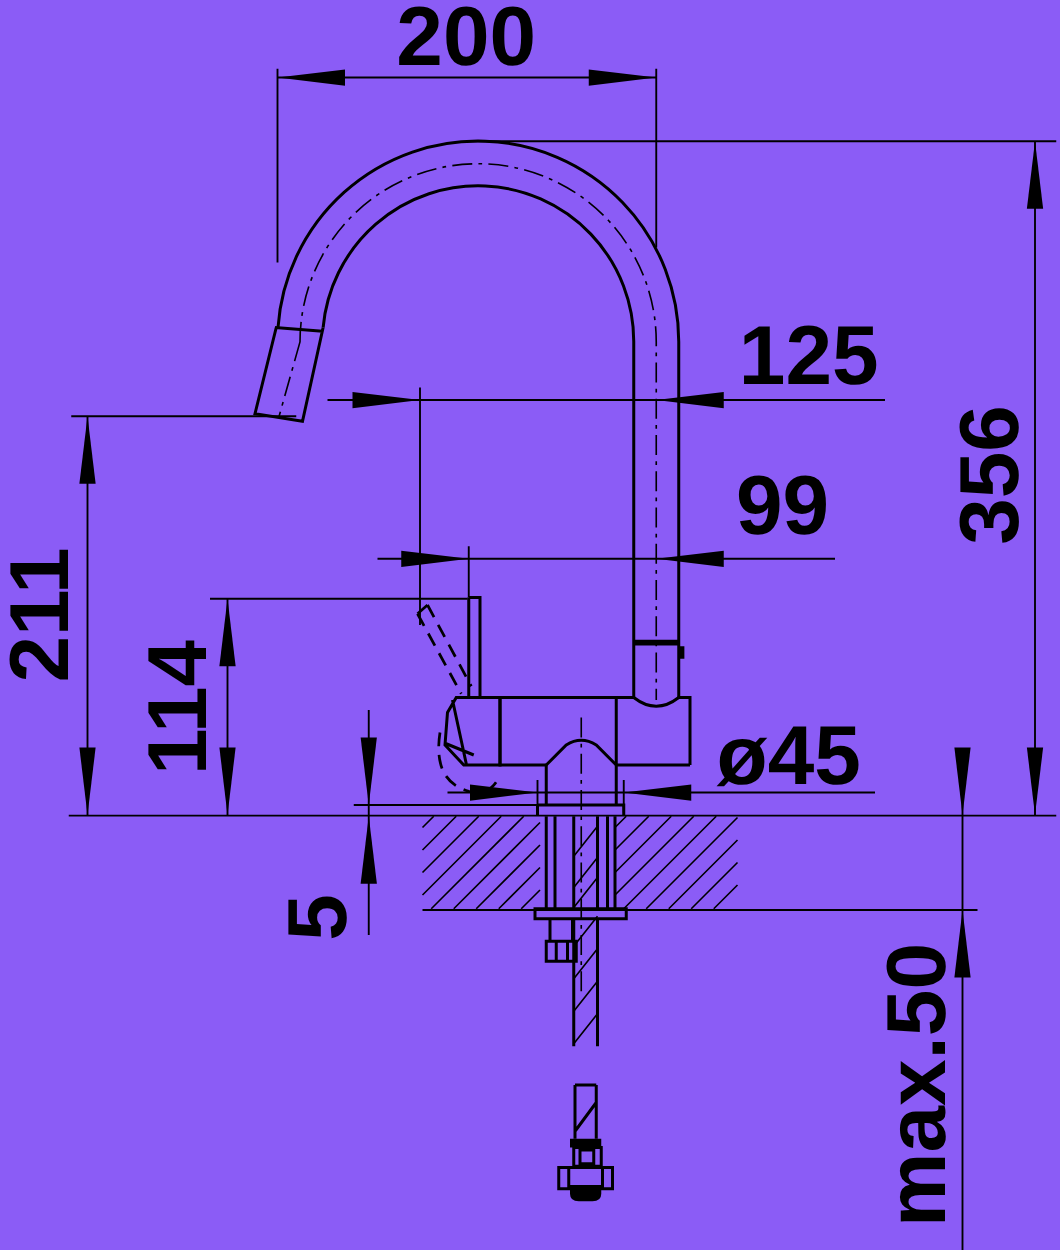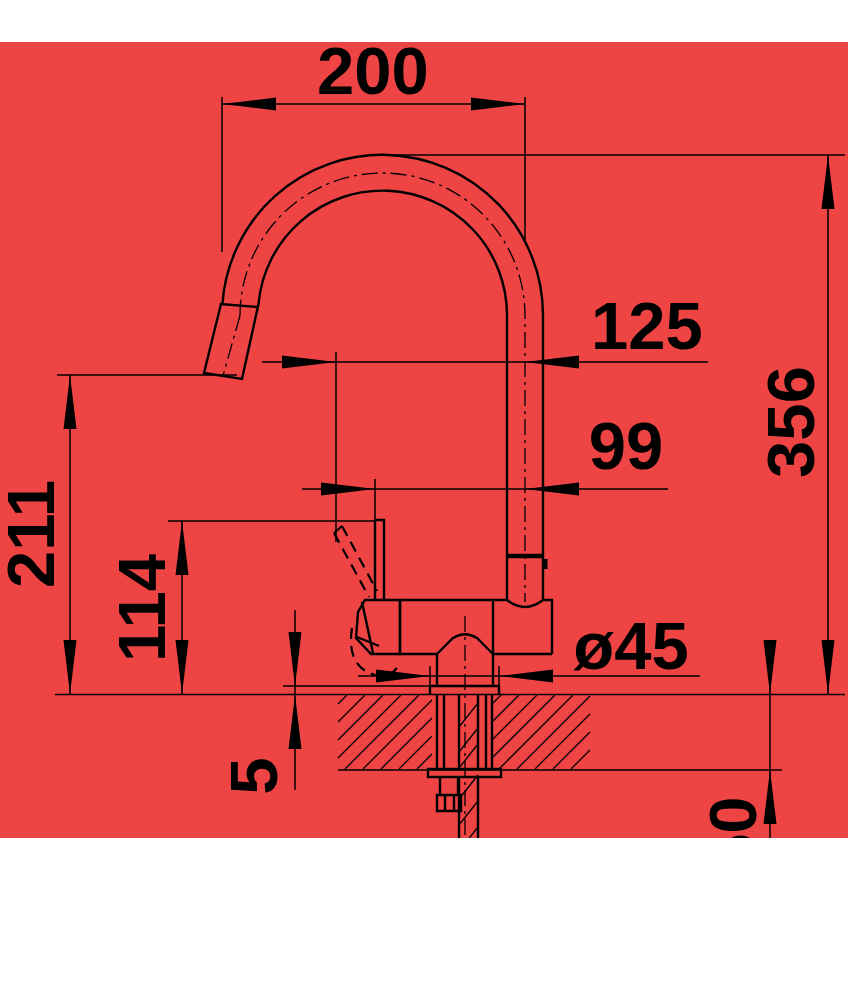--- a/index.html
+++ b/index.html
@@ -1,16 +1,16 @@
 <!DOCTYPE html>
 <html><head>
 <meta charset="utf-8">
 <style>
   html,body{margin:0;padding:0;background:#ffffff;}
-  .stage{position:relative;width:848px;height:796px;background:#ef4444;overflow:hidden;margin-top:42px;}
+  .stage{position:relative;width:848px;height:1000px;background:#8b5cf6;overflow:hidden;}
   svg{display:block;}
   .dim-label{font-family:"Liberation Sans", sans-serif;font-weight:700;font-size:67px;fill:#000;}
   .obj{stroke:#000;stroke-width:2.4;fill:none;stroke-linecap:butt;}
   .objthick{stroke:#000;stroke-width:4.6;fill:none;}
   .thin{stroke:#000;stroke-width:1.5;fill:none;}
   .hatch{stroke:#000;stroke-width:1.3;fill:none;}
   .cl{stroke:#000;stroke-width:1.3;fill:none;stroke-dasharray:16 5 3 5;}
   .dash{stroke:#000;stroke-width:2.2;fill:none;stroke-dasharray:11 7;}
   .arrow{fill:#000;stroke:none;}
   .solid{fill:#000;stroke:none;}

